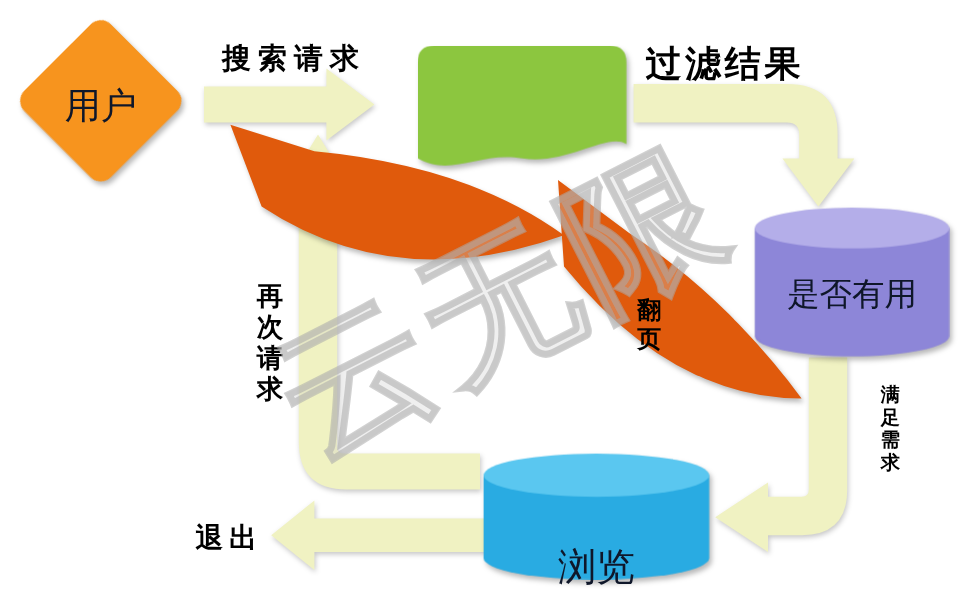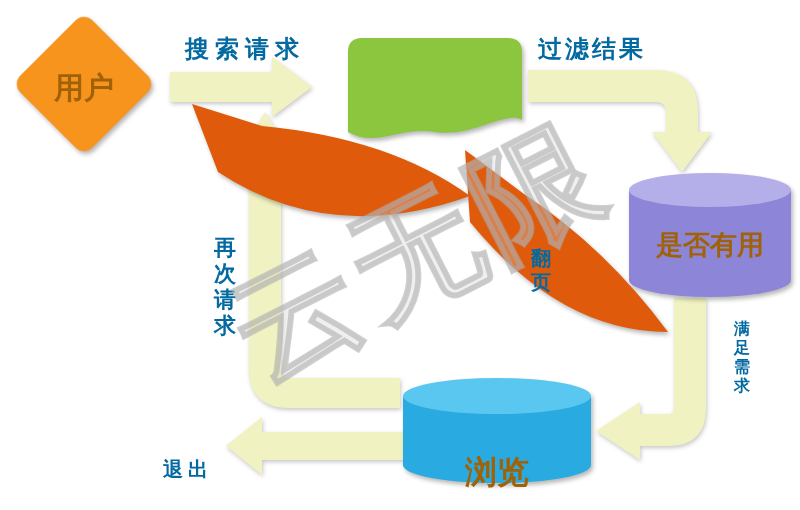--- a/index.html
+++ b/index.html
@@ -4,25 +4,25 @@
 <style>
   html,body{margin:0;padding:0;background:#ffffff;}
   .canvas{
     position:relative;width:800px;height:510px;background:#ffffff;overflow:hidden;
     font-family:"DejaVu Sans","Liberation Sans",sans-serif;
   }
   .flow-svg{position:absolute;left:0;top:0;width:800px;height:510px;}
   .shadow{filter:drop-shadow(2px 3px 2px rgba(0,0,0,0.28));}
   .soft-shadow{filter:drop-shadow(1px 2px 2px rgba(0,0,0,0.22));}
   .node-label{
-    position:absolute;font-weight:bold;color:#a16207;text-align:center;
+    position:absolute;font-weight:normal;color:#0f172a;text-align:center;
     pointer-events:none;
   }
   .edge-label{
-    position:absolute;font-weight:bold;color:#0369a1;white-space:nowrap;
+    position:absolute;font-weight:bold;color:#000000;white-space:nowrap;
     pointer-events:none;
   }
   .vertical{
     white-space:normal;word-break:break-all;line-height:1.18;text-align:center;
   }
   .watermark{
     position:absolute;left:130px;top:168px;width:580px;text-align:center;
     font-size:126px;font-weight:bold;letter-spacing:8px;white-space:nowrap;
     transform:rotate(-27deg);
     color:rgba(205,205,205,0.32);
@@ -65,21 +65,21 @@
       <path d="M192,104 L262,126 Q390,138 470,196 Q330,246 218,172 Z" fill="#E05A0C"></path>
       <path d="M465,150 L524,194 Q606,248 668,332 Q560,332 470,222 Z" fill="#E05A0C"></path>
     </g>
   </svg>
 
   <div class="node-label" style="left:34px;top:68px;width:100px;font-size:30px;">用户</div>
   <div class="node-label" style="left:630px;top:227px;width:160px;font-size:27px;text-align:center;">是否有用</div>
   <div class="node-label" style="left:437px;top:420px;width:120px;font-size:32px;margin-top:31px;">浏览</div>
 
   <div class="edge-label" style="left:185px;top:33px;font-size:24px;letter-spacing:6px;">搜索请求</div>
-  <div class="edge-label" style="left:538px;top:33px;font-size:24px;letter-spacing:3px;">过滤结果</div>
+  <div class="edge-label" style="left:538px;top:33px;font-size:30px;letter-spacing:3px;">过滤结果</div>
   <div class="edge-label vertical" style="left:506px;top:247px;width:26px;font-size:20px;margin-left:22px;">翻页</div>
   <div class="edge-label vertical" style="left:212px;top:235px;width:26px;font-size:22px;">再次请求</div>
   <div class="edge-label vertical" style="left:729px;top:320px;width:26px;font-size:16px;">满足需求</div>
-  <div class="edge-label" style="left:163px;top:456px;font-size:20px;letter-spacing:5px;text-align:center;">退出</div>
+  <div class="edge-label" style="left:163px;top:433px;font-size:23px;letter-spacing:5px;text-align:center;">退出</div>
 
   <div class="watermark">云无限</div>
 
 </div>
 
 </body></html>

